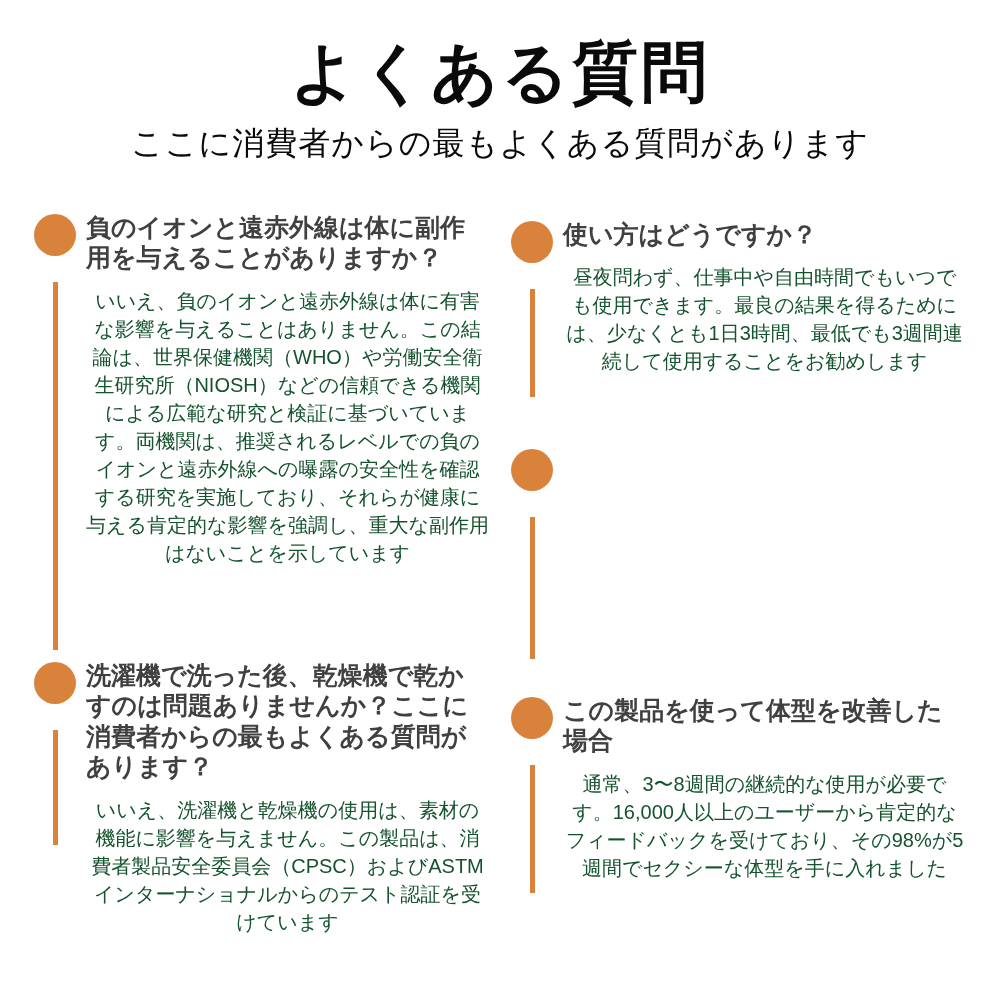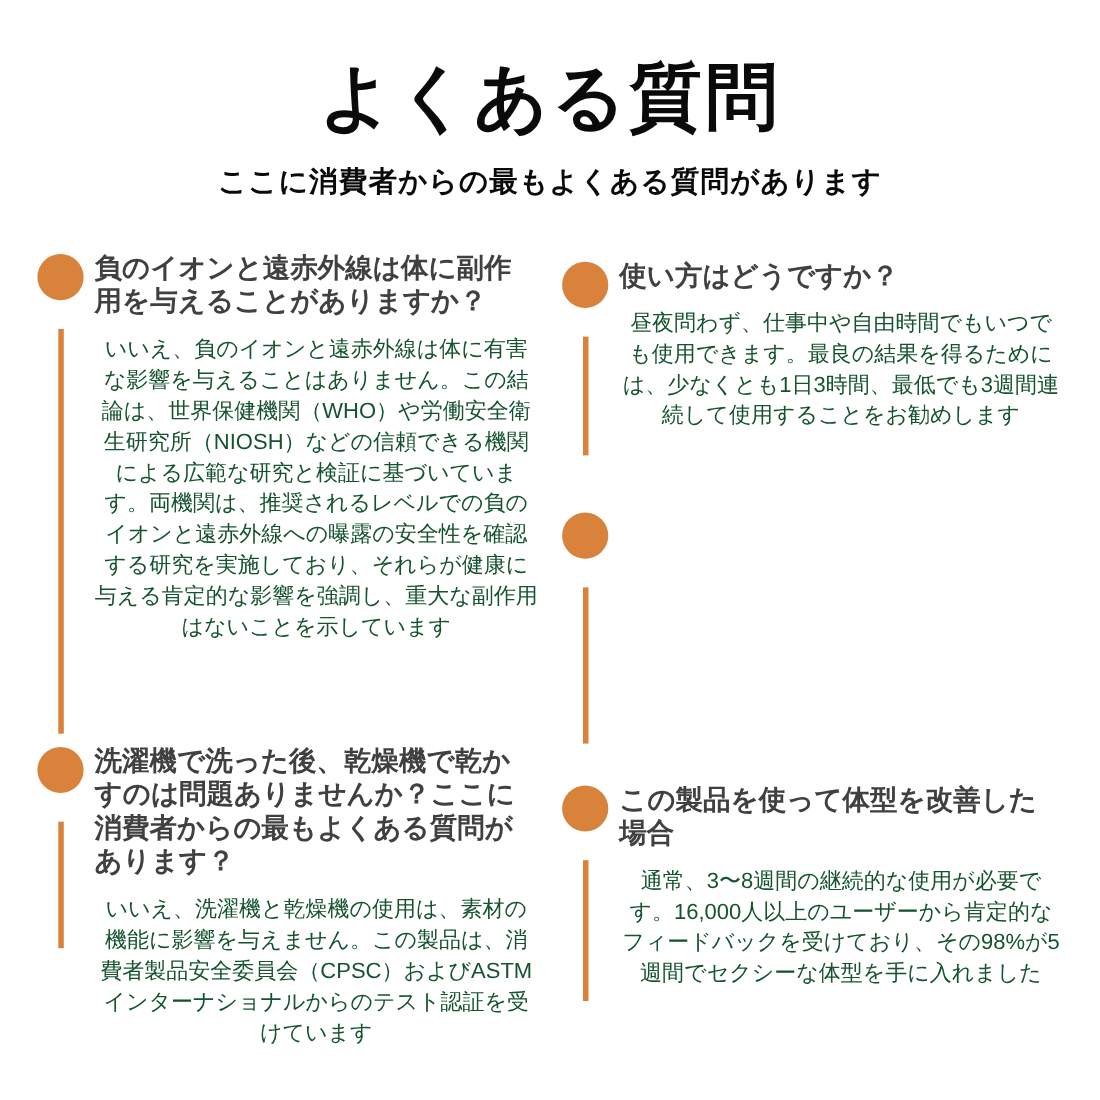--- a/index.html
+++ b/index.html
@@ -11,33 +11,33 @@
   .page {
     position: relative;
     width: 1000px;
     height: 1000px;
     background: #ffffff;
     overflow: hidden;
     box-sizing: border-box;
     padding-top: 30px;
   }
   .page-title {
-    margin: 16px;
+    margin: 0;
     text-align: center;
     font-size: 66px;
     line-height: 1.3;
     font-weight: 900;
     color: #0a0a0a;
     letter-spacing: 3px;
   }
   .page-subtitle {
     margin: 6px 0 0 0;
     text-align: center;
-    font-size: 26px;
-    font-weight: 700;
+    font-size: 32px;
+    font-weight: 400;
     color: #0a0a0a;
     letter-spacing: 1px;
   }
   .faq-grid {
     display: grid;
     grid-template-columns: 1fr 1fr;
     column-gap: 22px;
     padding: 0 34px;
     margin-top: 46px;
   }

